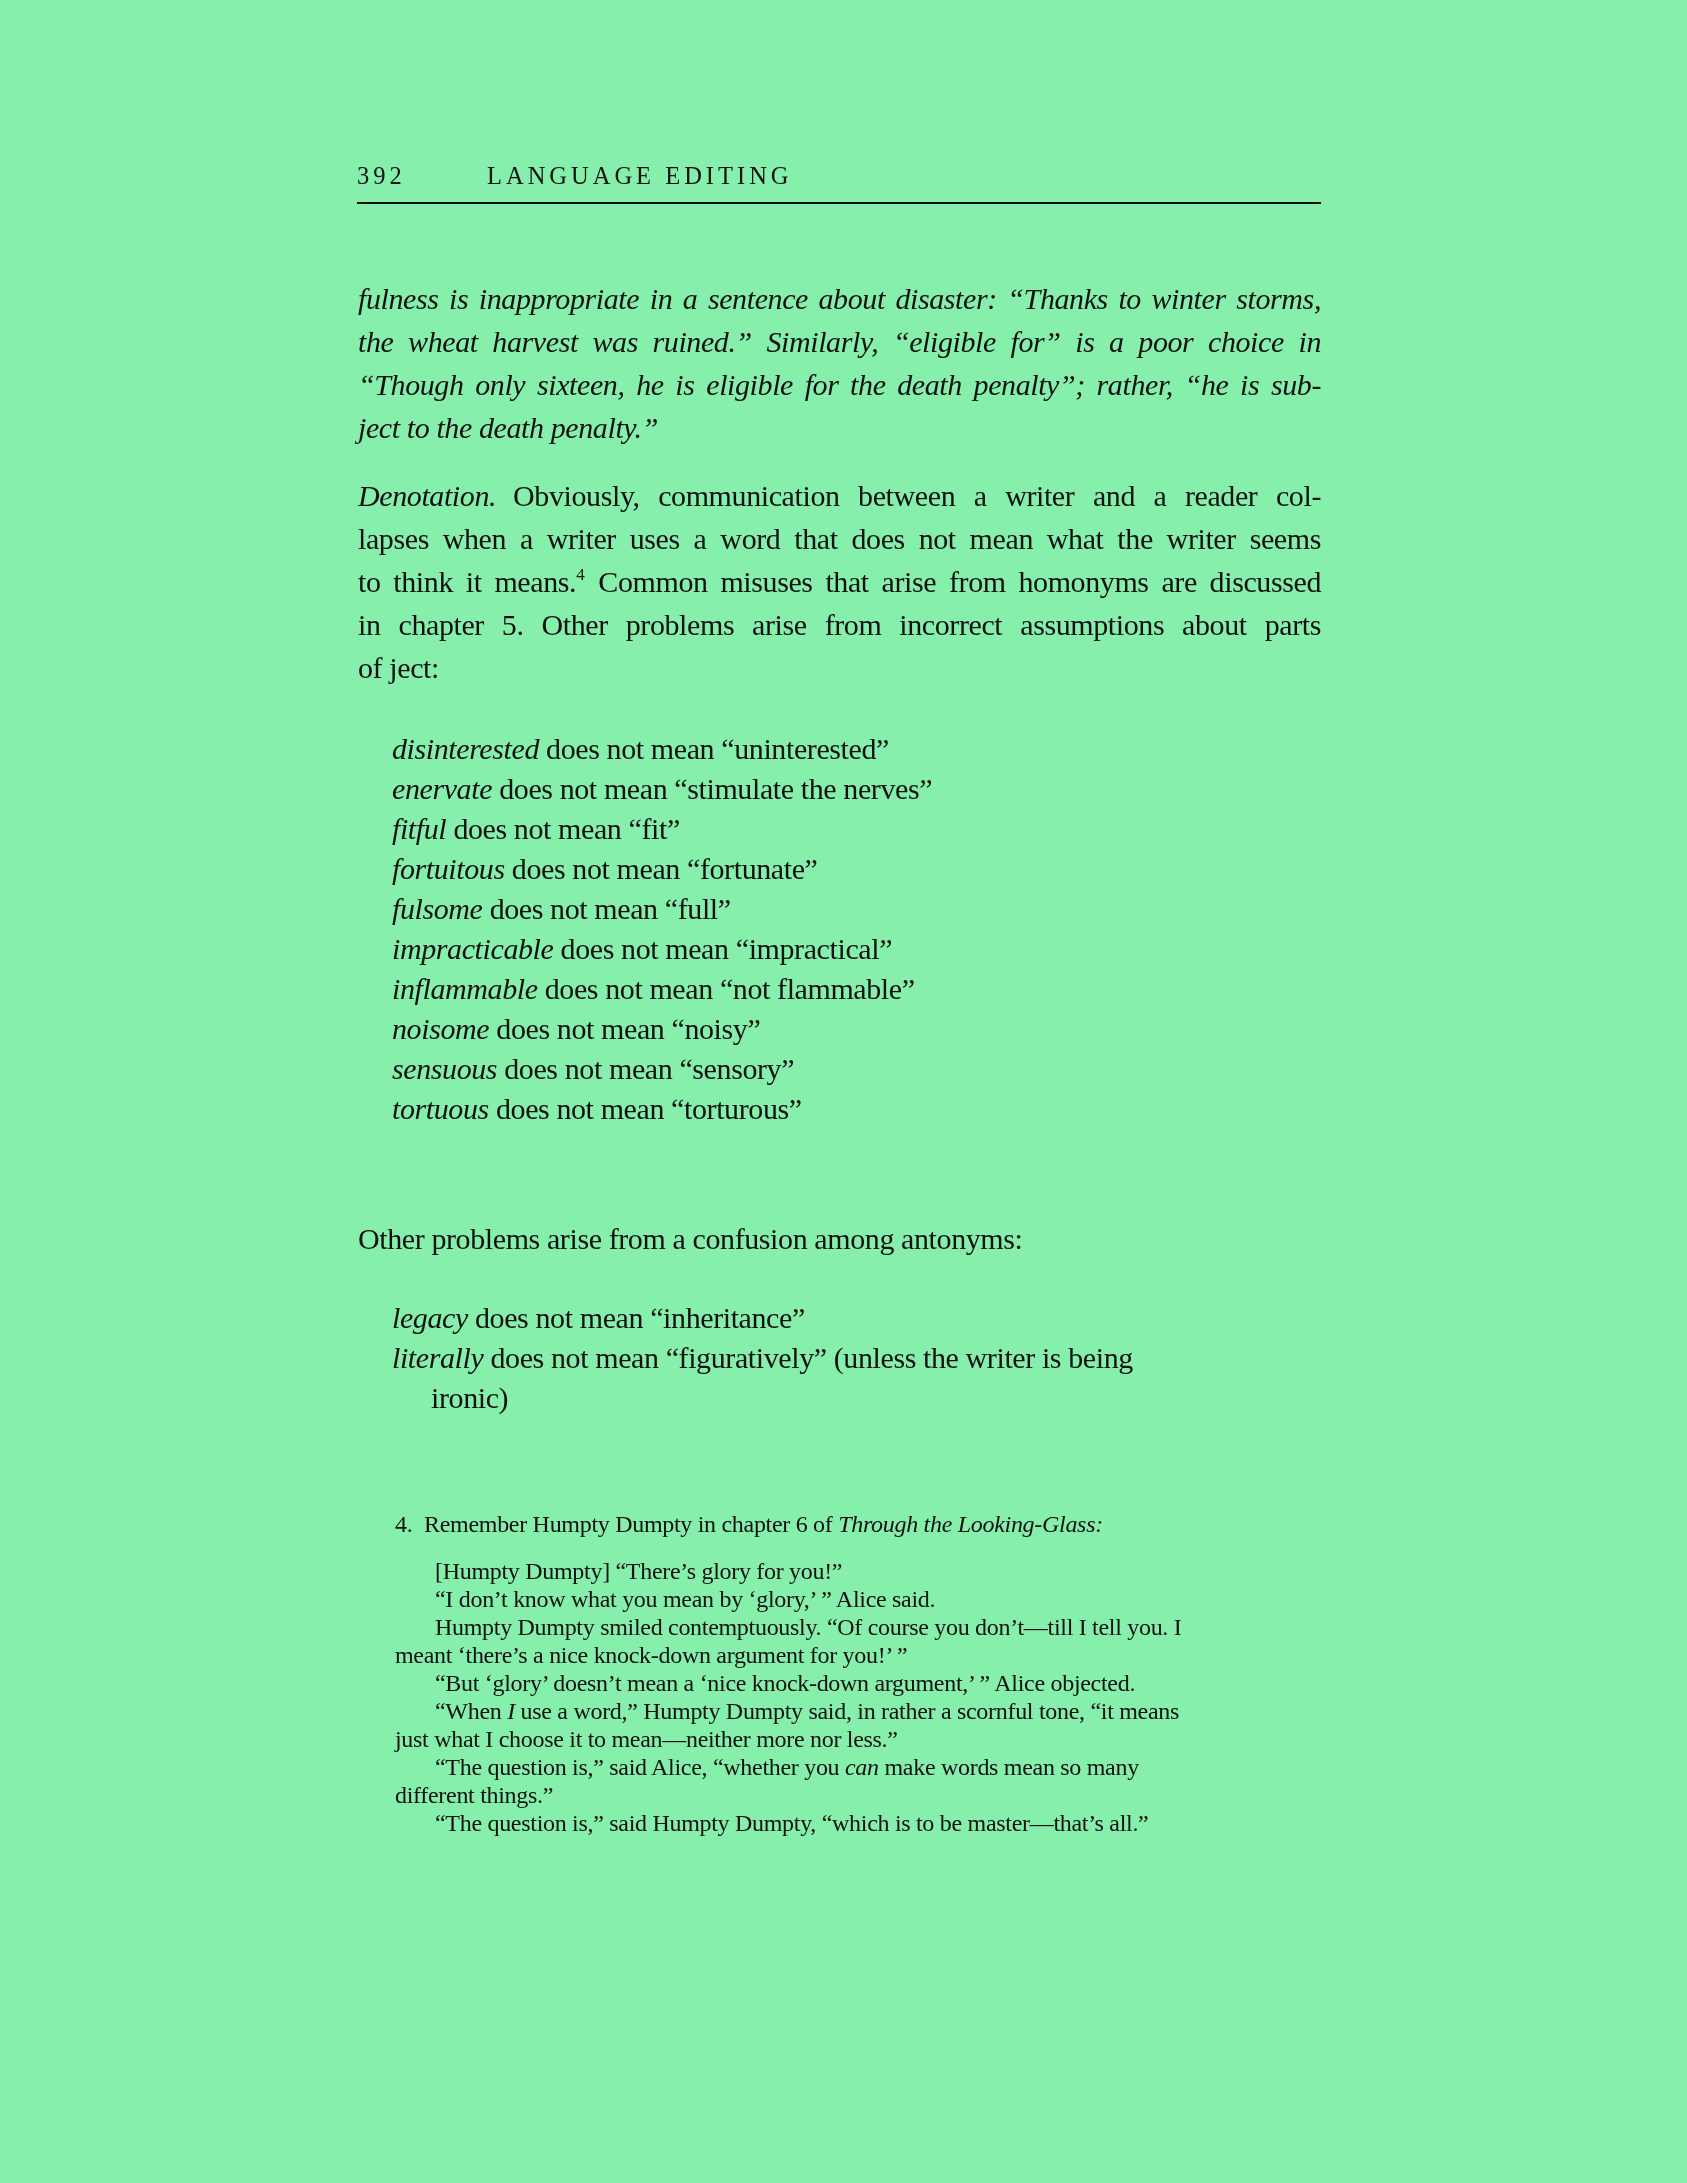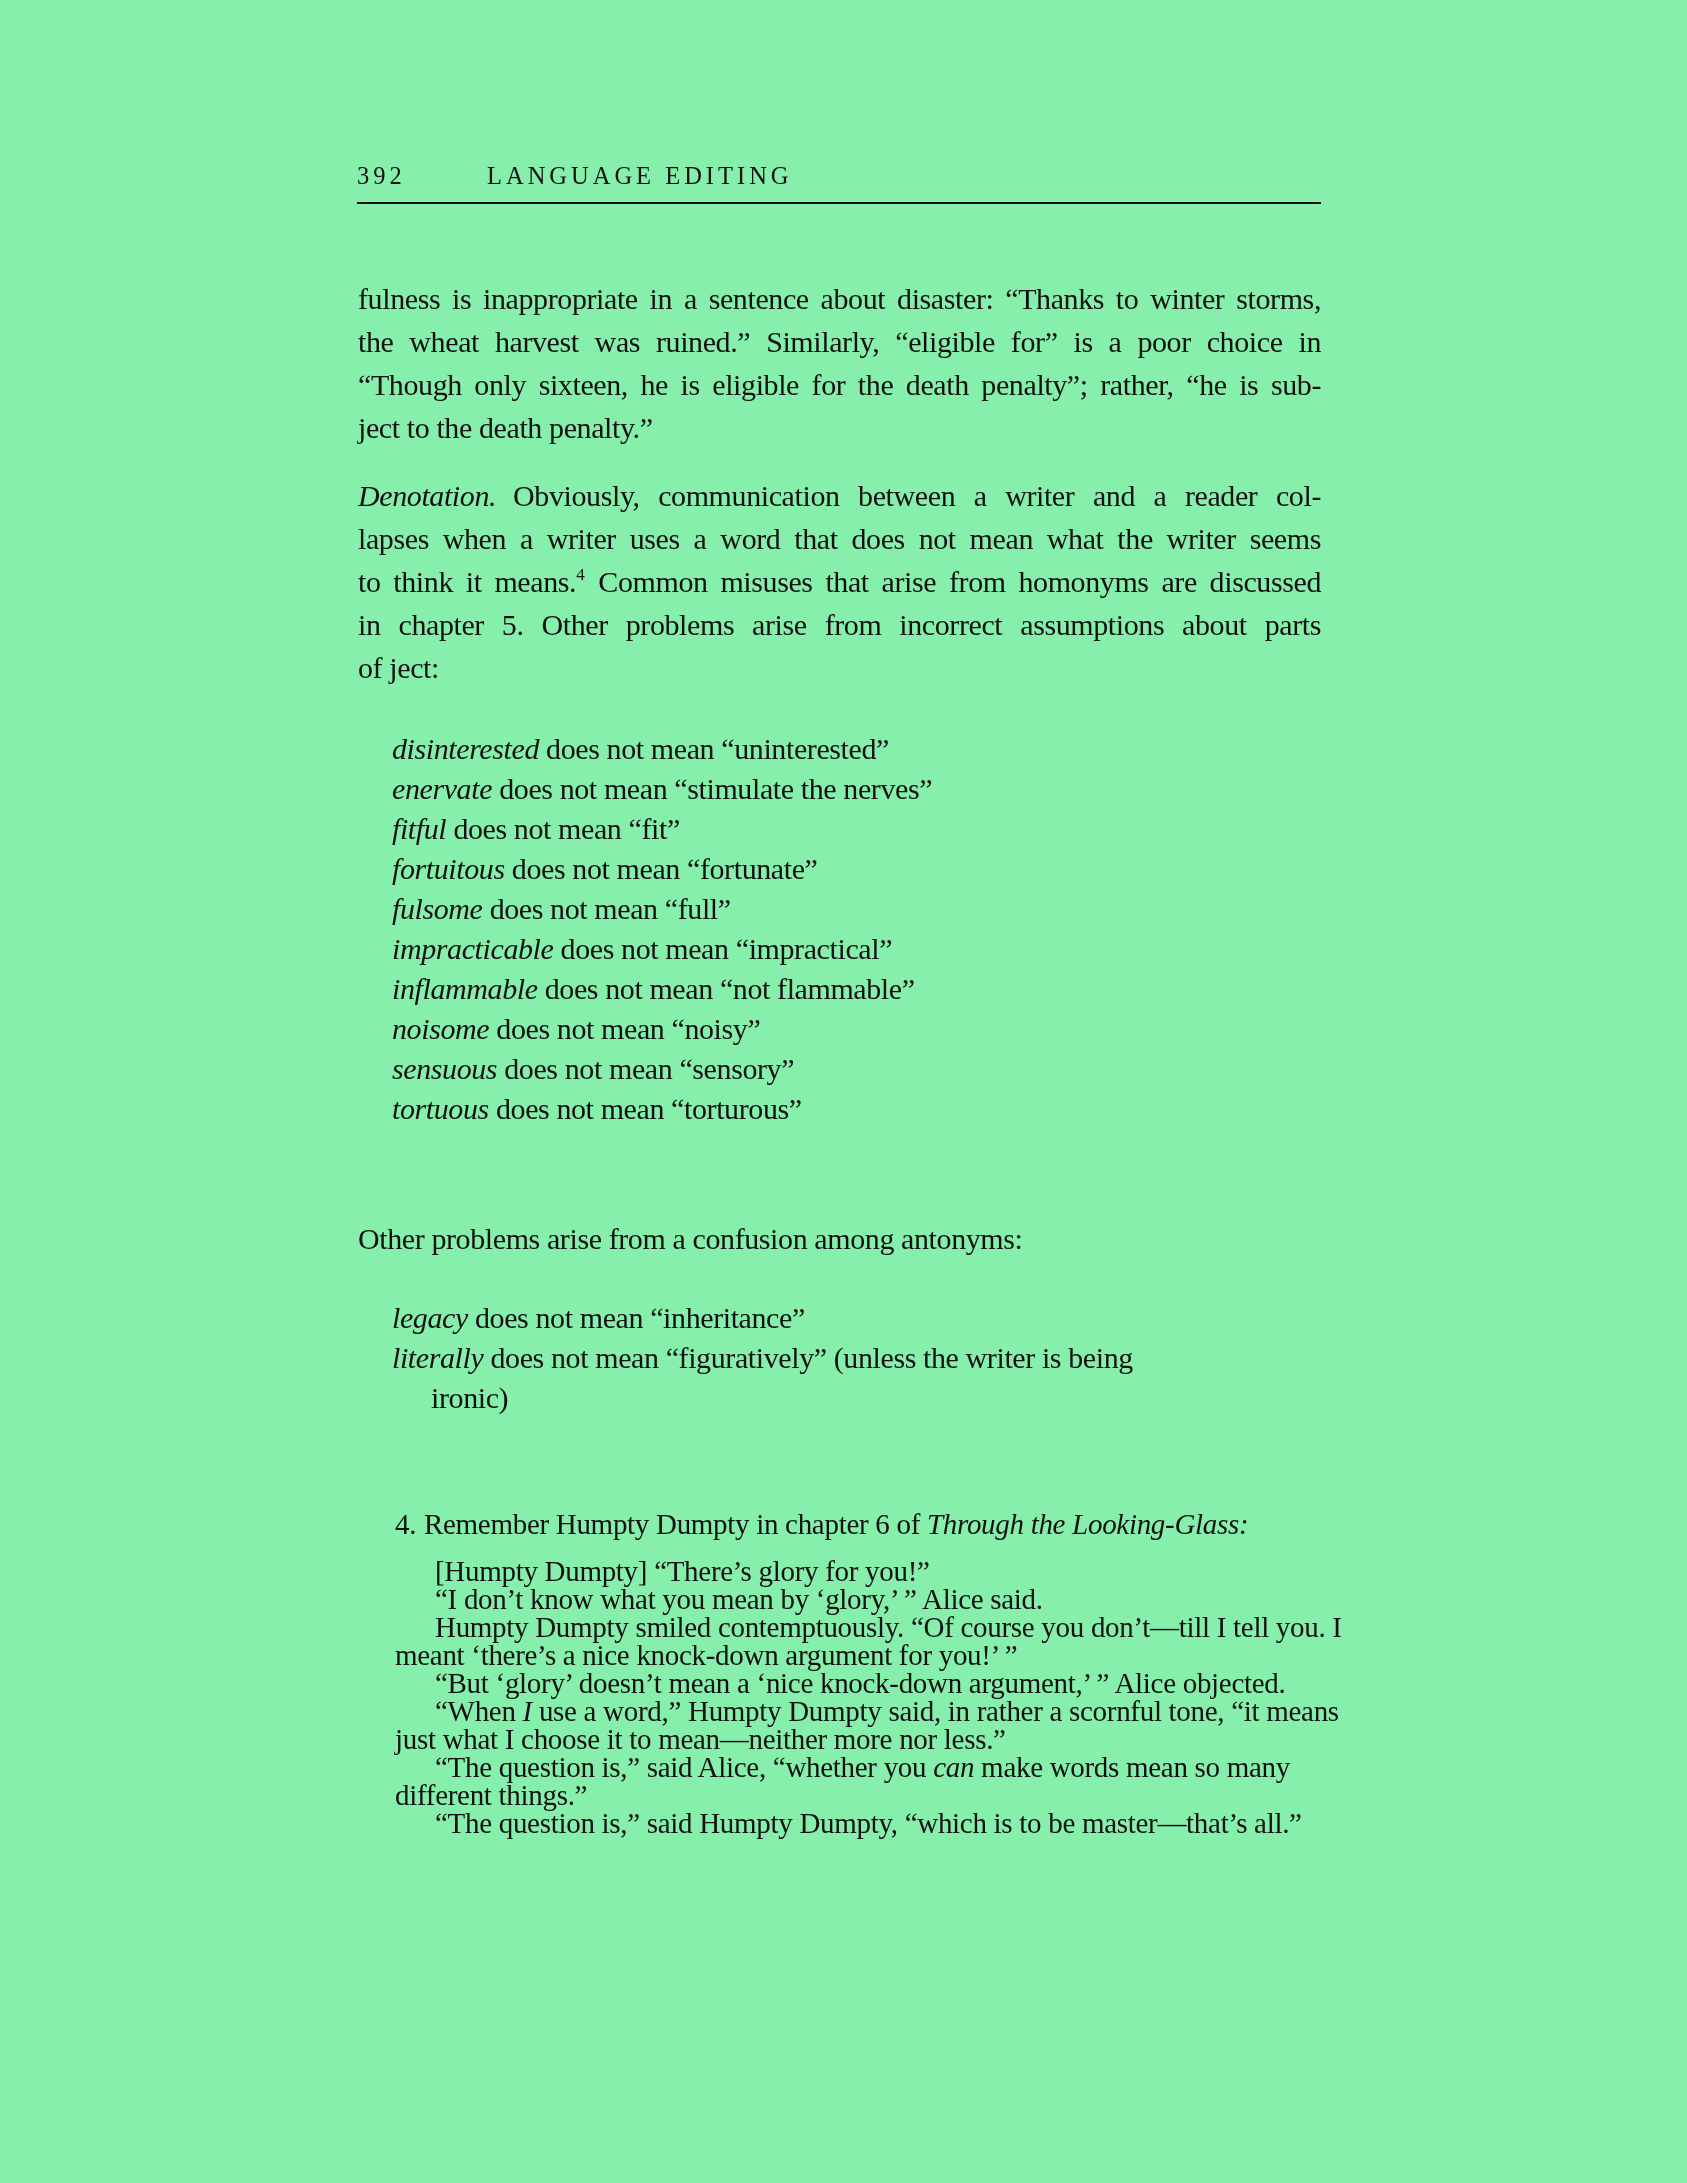--- a/index.html
+++ b/index.html
@@ -22,38 +22,38 @@
   .runin { font-style: italic; margin-right: 17px; }
   sup.fnref { font-size: 17px; vertical-align: 0; position: relative; top: -12px; line-height: 0; margin-right: 1.3px; }
 
   .list { position: absolute; left: 392px; width: 926px; }
   .list .item { display: block; height: 40px; line-height: 40px; font-size: 30px; white-space: nowrap; letter-spacing: -0.4px; }
   .list .item .term { font-style: italic; }
   .list .item.cont { padding-left: 39px; }
 
   
   .fn { position: absolute; left: 395px; width: 873px; }
-  .fn .fline { display: block; height: 28px; line-height: 28px; font-size: 29px; white-space: nowrap; letter-spacing: -0.3px; }
+  .fn .fline { display: block; height: 28px; line-height: 28px; font-size: 24px; white-space: nowrap; letter-spacing: -0.3px; }
   .fn .fnum { display: inline-block; width: 29px; }
   .fn .indent { padding-left: 40px; }
   .fn .flush { padding-left: 0; }
   .fn em, .fn i { font-style: italic; }
 </style>
 </head>
 <body>
 
 <div class="page">
 
   <div class="running-head">
     <span class="folio">392</span>
     <span class="title">LANGUAGE EDITING</span>
   </div>
   <div class="head-rule"></div>
 
-  <div class="block" style="top:277px;">
+  <div class="block" style="top:277px;font-style:italic;">
     <span class="line just">fulness is inappropriate in a sentence about disaster: “Thanks to winter storms,</span>
     <span class="line just">the wheat harvest was ruined.” Similarly, “eligible for” is a poor choice in</span>
     <span class="line just">“Though only sixteen, he is eligible for the death penalty”; rather, “he is sub-</span>
     <span class="line">ject to the death penalty.”</span>
   </div>
 
   <div class="block" style="top:474px;">
     <span class="line just"><span class="runin">Denotation.</span><span>Obviously, communication between a writer and a reader col-</span></span>
     <span class="line just">lapses when a writer uses a word that does not mean what the writer seems</span>
     <span class="line just"><span>to think it means.</span><sup class="fnref">4</sup><span> Common misuses that arise from homonyms are discussed</span></span>

